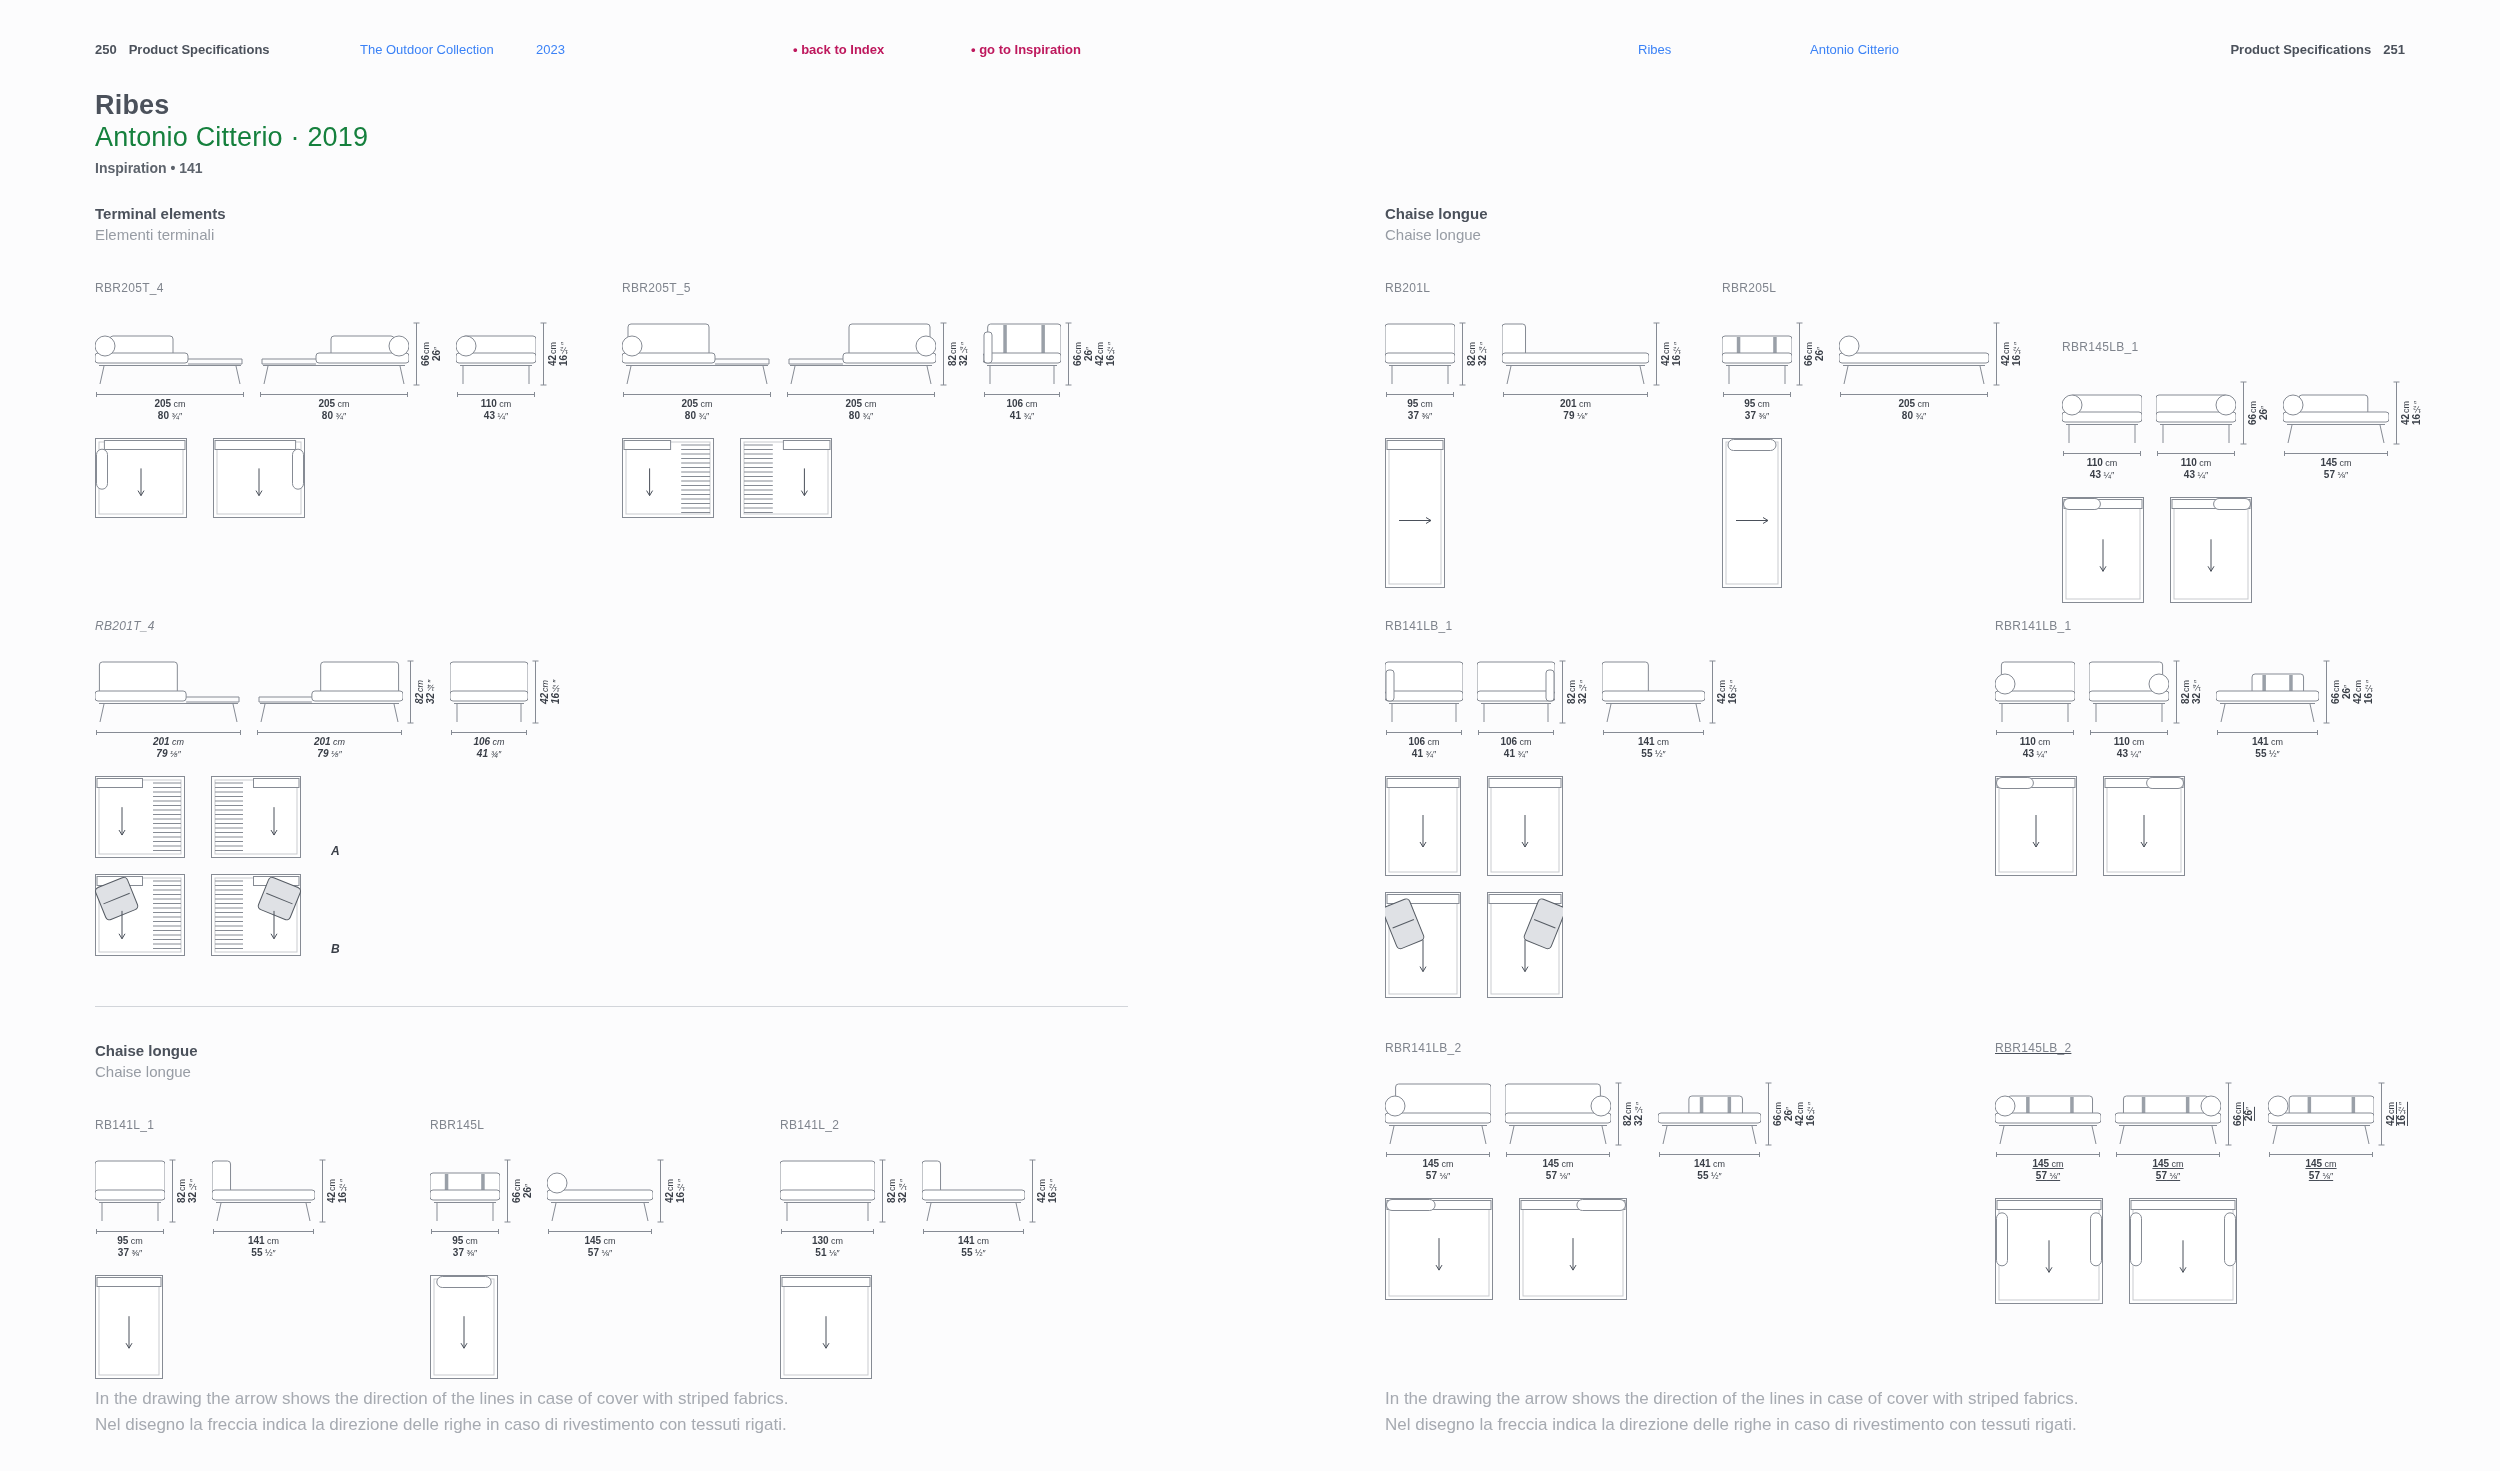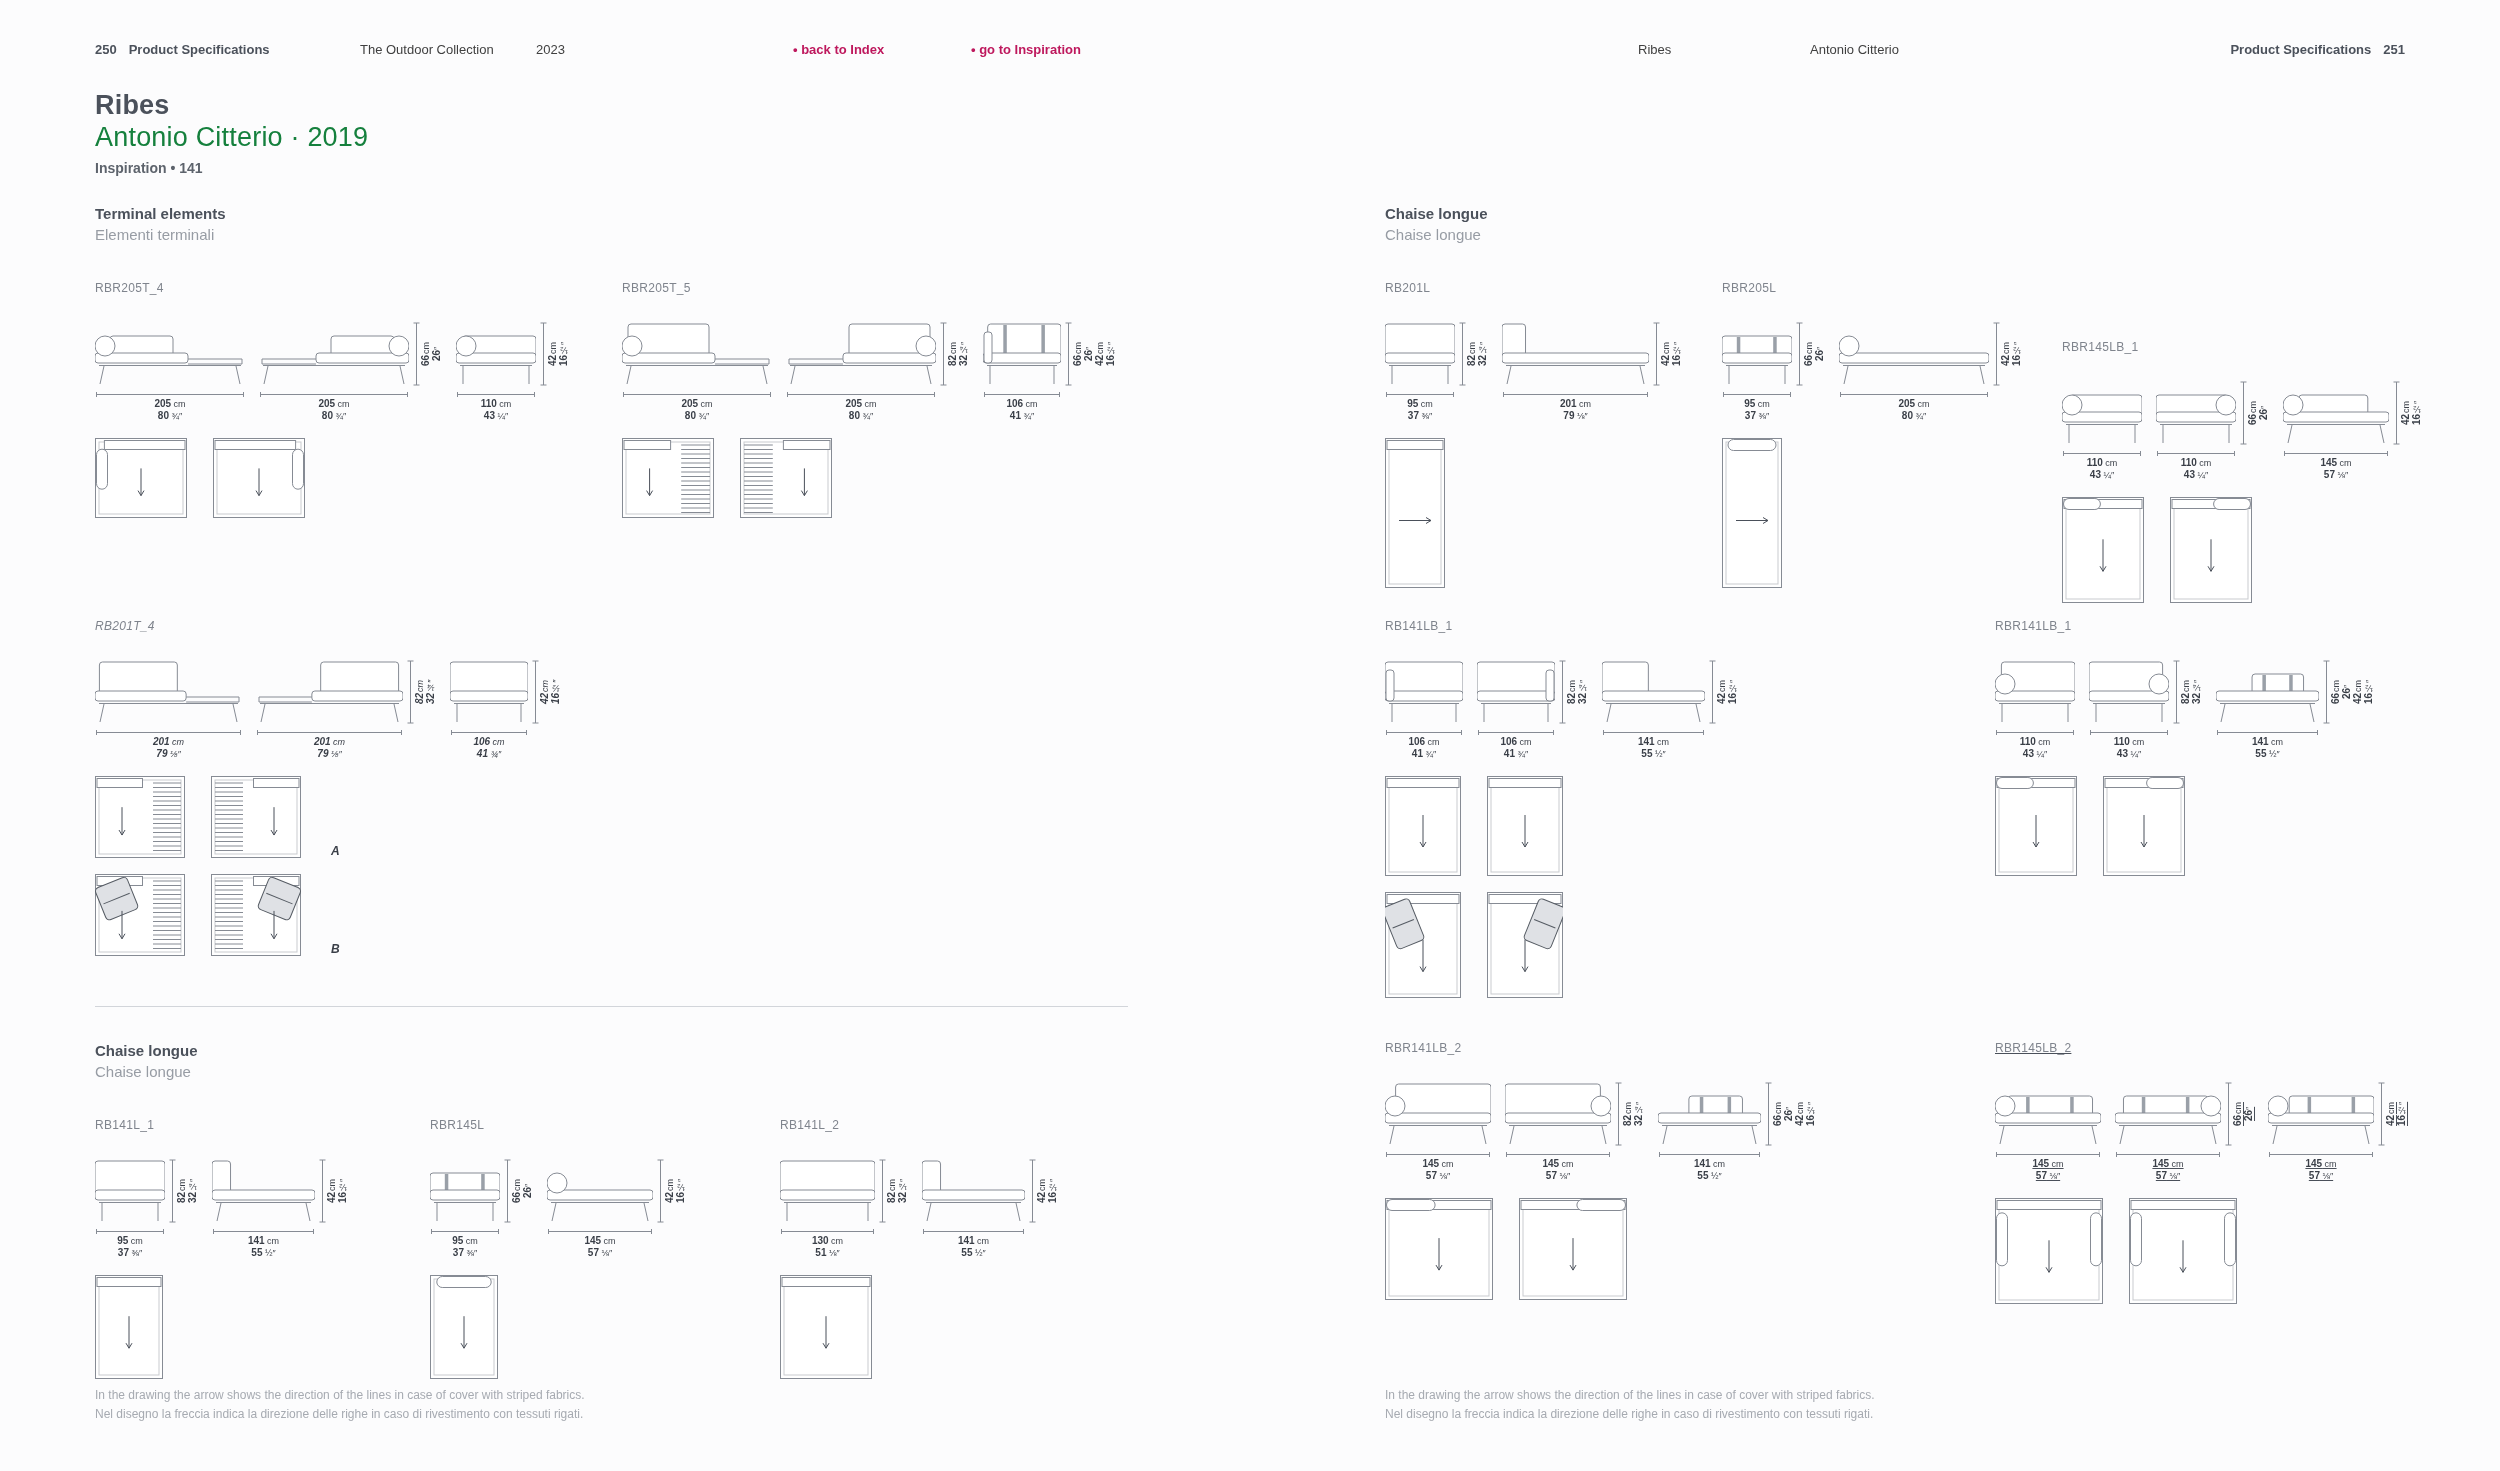--- a/index.html
+++ b/index.html
@@ -2,35 +2,35 @@
 <html><head>
 <meta charset="utf-8">
 <style>
   html,body{margin:0;padding:0;background:#e8e8e8;}
   .spread{position:relative;width:2500px;height:1471px;background:#fcfcfd;overflow:hidden;
           font-family:"Liberation Sans","DejaVu Sans",sans-serif;color:#4a505a;}
   .abs{position:absolute;}
   
   .hitem{position:absolute;top:42px;font-size:13px;white-space:nowrap;}
   .hbold{font-weight:bold;color:#4b515b;}
-  .hgray{color:#404040;}
+  .hgray{color:#3b82f6;}
   .accent{color:#be185d;font-weight:bold;cursor:pointer;}
   .hnum{margin-right:12px;}
   .hnum2{margin-left:12px;}
   
   .t-product{left:95px;top:90px;font-size:27px;font-weight:600;color:#4b515b;letter-spacing:.2px;}
   .t-designer{left:95px;top:122px;font-size:27px;color:#15803d;letter-spacing:.2px;}
   .t-insp{left:95px;top:160px;font-size:14px;font-weight:600;color:#5d636c;cursor:pointer;}
   
   .sec{position:absolute;font-size:15px;line-height:21px;}
   .sec .en{font-weight:bold;color:#4b515b;}
   .sec .it{color:#979ca4;}
   .rule{position:absolute;left:95px;top:1006px;width:1033px;height:1px;background:#d2d5da;}
   
-  .foot{position:absolute;top:1386px;font-size:12px;line-height:1.55;color:#a6aab1;}
+  .foot{position:absolute;top:1386px;font-size:17px;line-height:1.55;color:#a6aab1;}
   
   .product{position:absolute;}
   .code{font-size:12px;color:#7f848d;margin-bottom:26px;letter-spacing:.3px;}
   .views{display:flex;align-items:flex-start;gap:14px;}
   .vgroup{display:flex;align-items:flex-start;gap:4px;}
   .ev{display:flex;flex-direction:column;}
   .hdim .dline{height:1px;background:#868b94;position:relative;margin:7px 1px 3px;}
   .hdim .dline::before,.hdim .dline::after{content:"";position:absolute;width:1px;height:5px;background:#868b94;top:-2px;}
   .hdim .dline::before{left:0;} .hdim .dline::after{right:0;}
   .dcm,.din{text-align:center;font-size:9px;color:#3a3f48;line-height:12px;}

